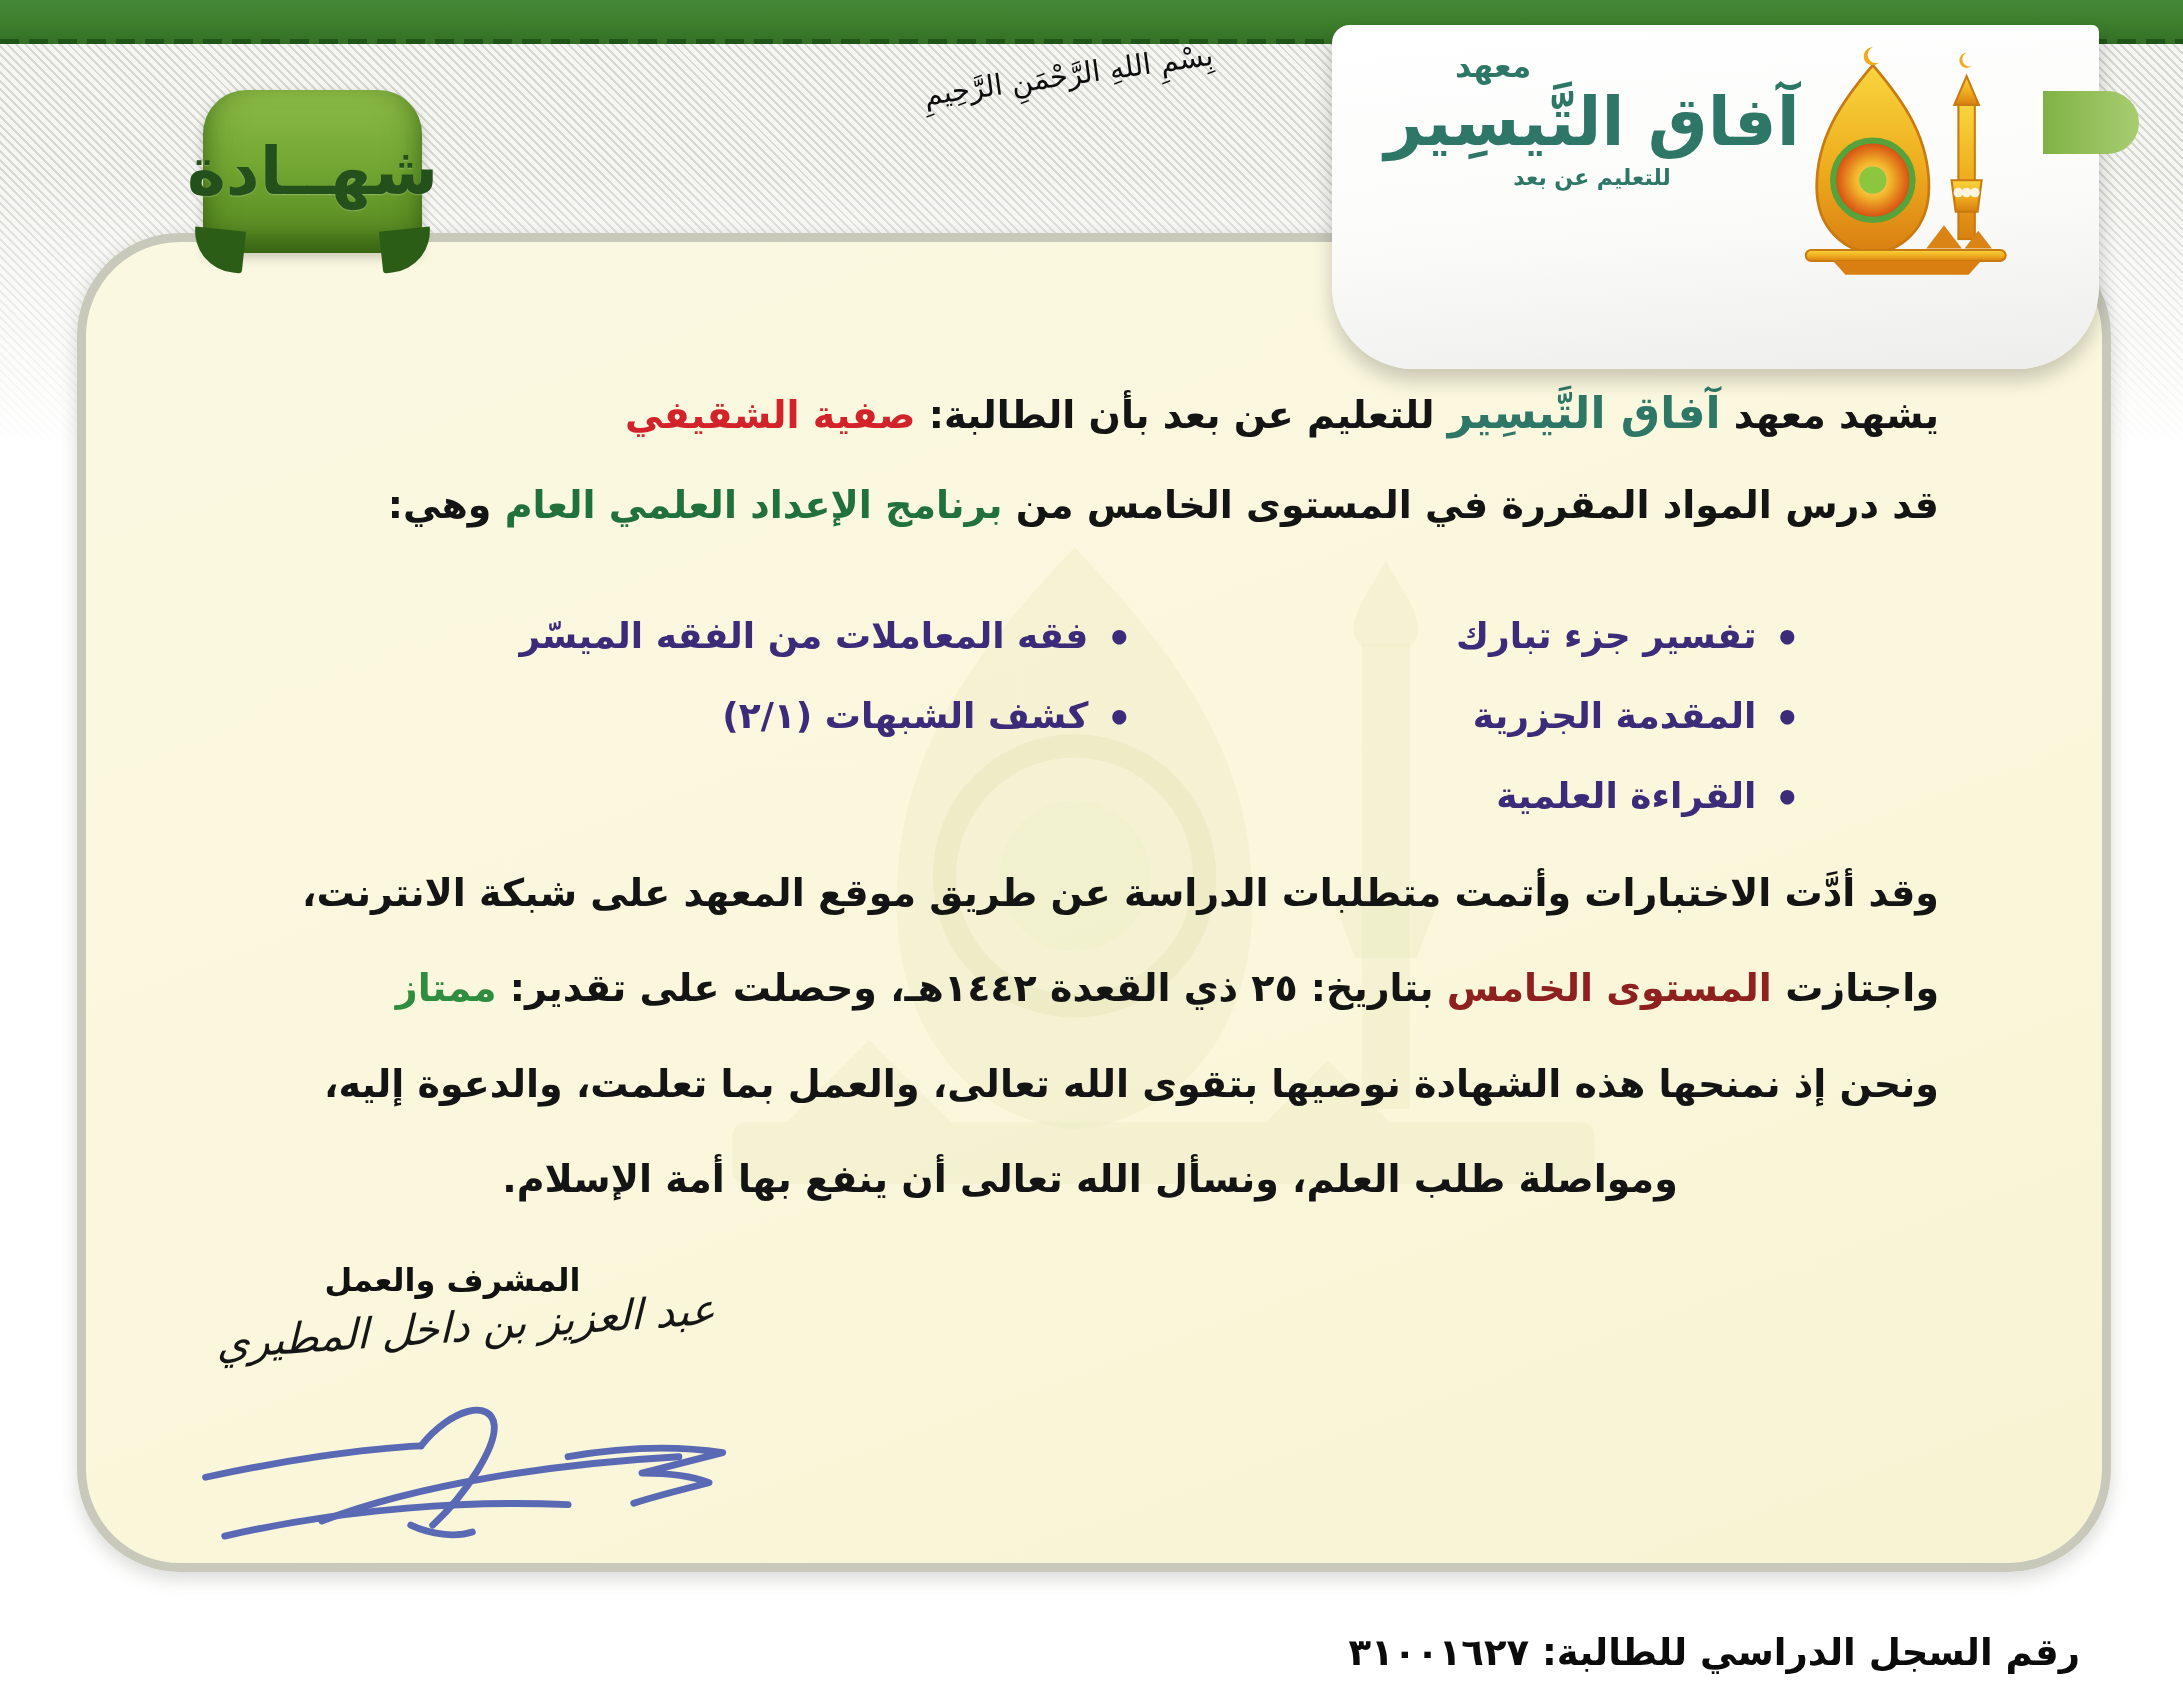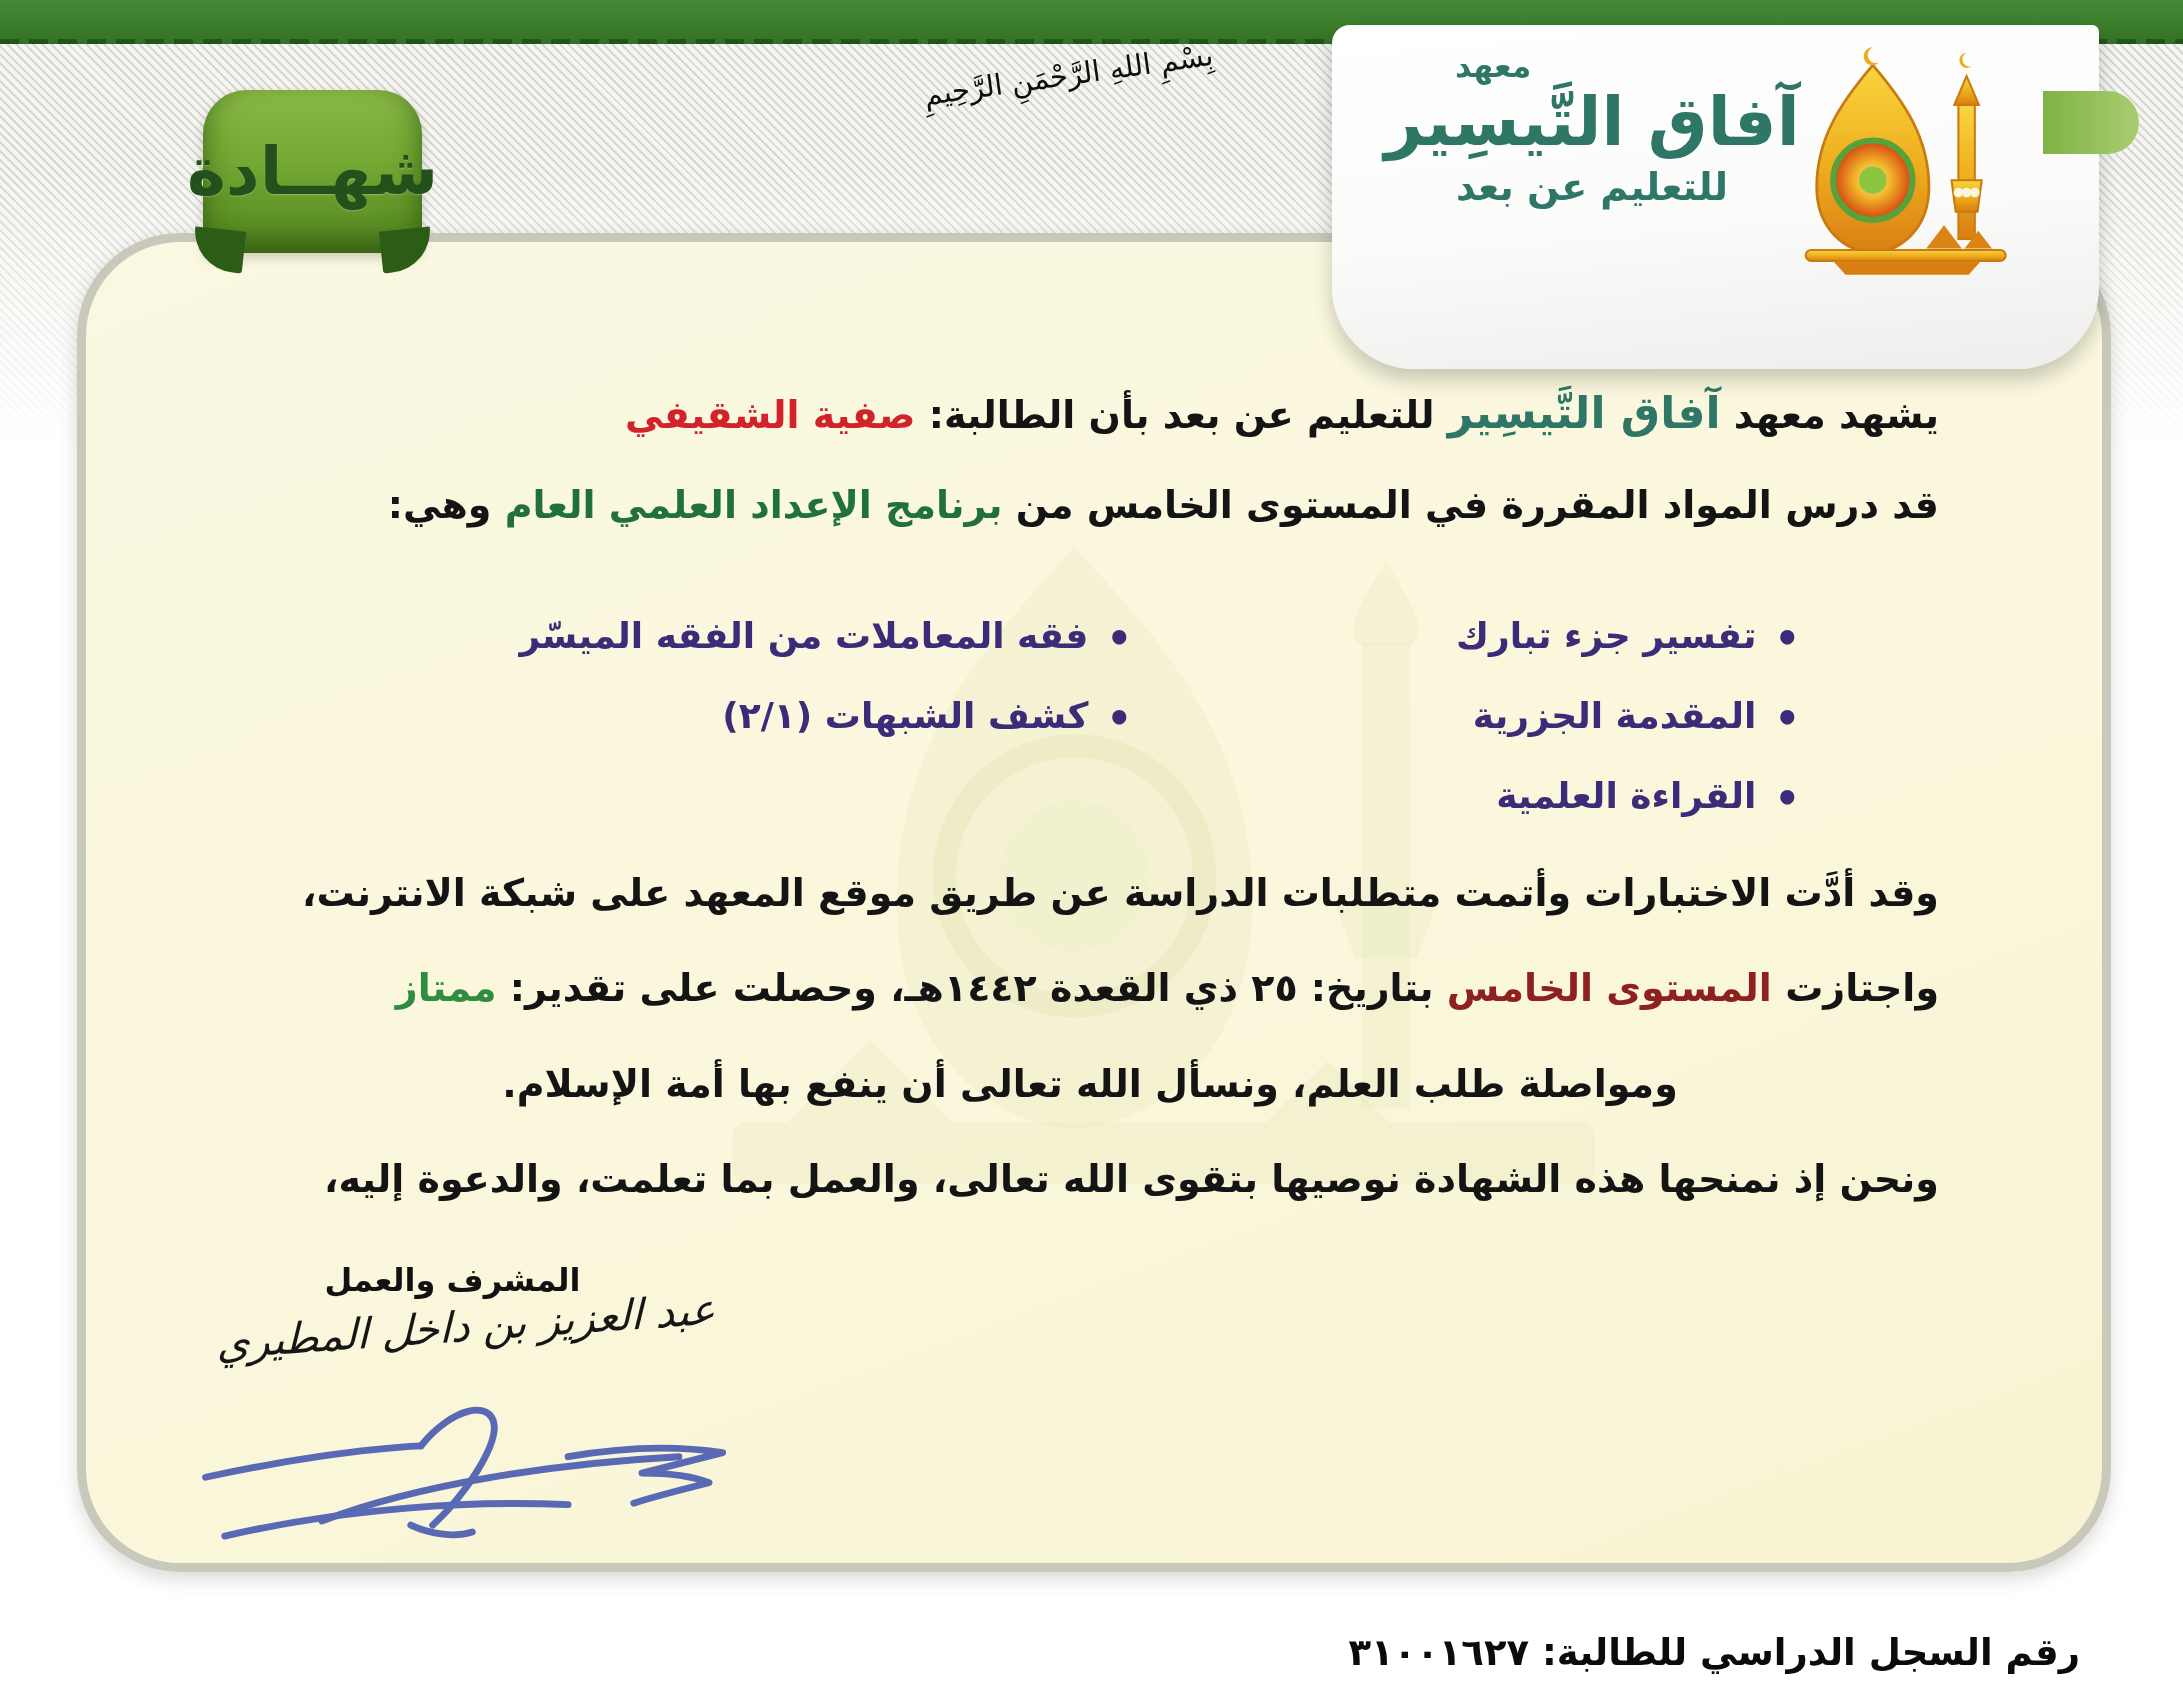--- a/index.html
+++ b/index.html
@@ -50,21 +50,21 @@
   
   .scroll{position:absolute;left:1332px;top:25px;width:767px;height:344px;z-index:5;
      background:linear-gradient(175deg,#ffffff 0%,#fbfbfa 55%,#ededeb 100%);
      border-radius:18px 6.8px 82px 82px;
      box-shadow:0 11px 20.5px rgba(0,0,0,.20);}
   .scroll-fold{position:absolute;right:-40px;top:66px;width:96px;height:63px;z-index:-1;
      background:linear-gradient(90deg,#7fb246 0%,#a8cd70 100%);border-radius:0 62px 62px 0;}
   .logo-text{position:absolute;left:41px;top:23px;width:438px;direction:rtl;color:#2e7767;}
   .logo-word{font-size:31.5px;font-weight:bold;text-align:left;padding-left:82px;}
   .logo-brand{font-size:67px;font-weight:bold;line-height:1.15;text-align:center;white-space:nowrap;}
-  .logo-tagline{font-size:38px;font-weight:bold;text-align:center;letter-spacing:1.4px;margin-top:4.1px;}
+  .logo-tagline{font-size:22px;font-weight:bold;text-align:center;letter-spacing:1.4px;margin-top:4.1px;}
   .mosque{position:absolute;right:81px;top:20.5px;width:226px;height:230px;}
 
   
   .rtl-line{position:absolute;right:244px;direction:rtl;white-space:nowrap;z-index:3;
      color:#141414;font-size:38px;font-weight:bold;}
   .line-intro{top:387px;}
   .line-program{top:483px;}
   .seg-brand{color:#2e7767;font-size:44px;}
   .seg-student{color:#d2232b;}
   .seg-program{color:#20713a;}
@@ -198,22 +198,22 @@
   </ul>
 
   <div class="para">
     <div class="pline">وقد أدَّت الاختبارات وأتمت متطلبات الدراسة عن طريق موقع المعهد على شبكة الانترنت،</div>
     <div class="pline">
       <span>واجتازت</span>
       <span class="seg-level">المستوى الخامس</span>
       <span>بتاريخ: ٢٥ ذي القعدة ١٤٤٢هـ، وحصلت على تقدير:</span>
       <span class="seg-grade">ممتاز</span>
     </div>
+    <div class="pline">ونحن إذ نمنحها هذه الشهادة نوصيها بتقوى الله تعالى، والعمل بما تعلمت، والدعوة إليه،</div>
     <div class="pline center">ومواصلة طلب العلم، ونسأل الله تعالى أن ينفع بها أمة الإسلام.</div>
-    <div class="pline">ونحن إذ نمنحها هذه الشهادة نوصيها بتقوى الله تعالى، والعمل بما تعلمت، والدعوة إليه،</div>
   </div>
 
   <div class="sig-title">المشرف والعمل</div>
   <div class="sig-name">عبد العزيز بن داخل المطيري</div>
   <svg class="sig-scribble" viewBox="0 0 880 235">
     <g fill="none" stroke="#5a69b4" stroke-width="10" stroke-linecap="round" stroke-linejoin="round">
       <path d="M30,142 C140,118 260,100 345,96"></path>
       <path d="M345,96 C390,40 448,28 452,66 C455,98 410,168 362,212"></path>
       <path d="M200,206 C340,152 540,122 722,112"></path>
       <path d="M560,112 C640,98 720,96 786,106 C740,118 700,128 668,136 C710,136 746,142 766,150 C726,160 686,170 656,180"></path>

